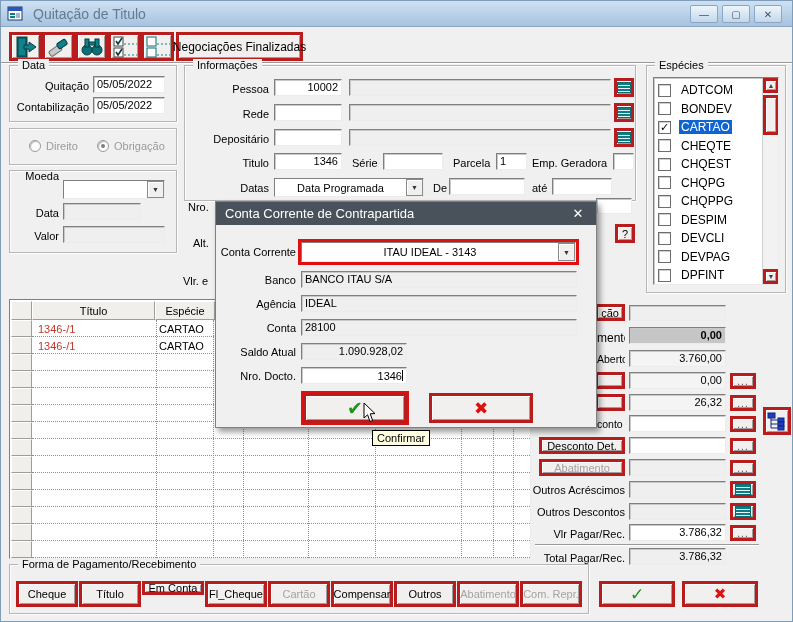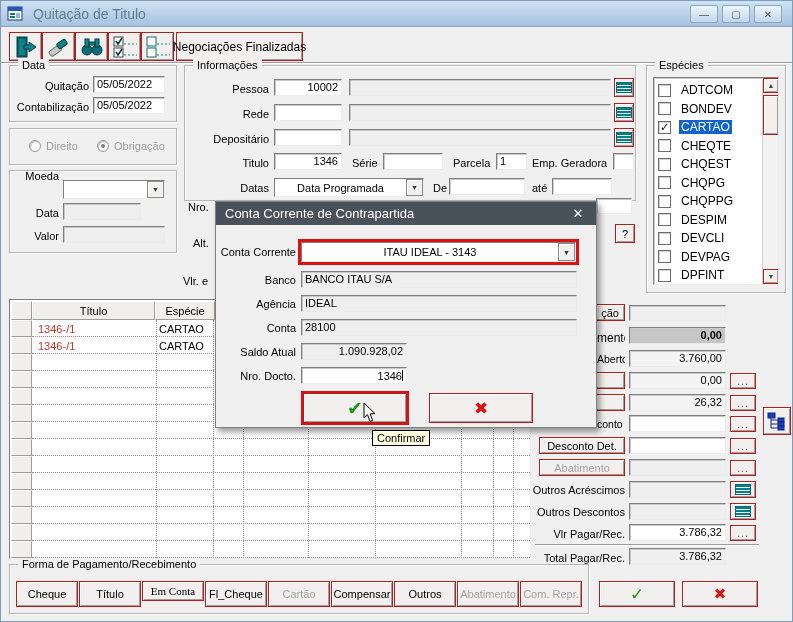--- a/index.html
+++ b/index.html
@@ -5,21 +5,21 @@
   html,body{margin:0;padding:0;background:#d8d8d8;}
   *{box-sizing:border-box;font-family:"Liberation Sans","DejaVu Sans",sans-serif;}
   #win{position:relative;width:793px;height:622px;background:#f0f0f0;border:1px solid #7f9db9;overflow:hidden;}
   .abs{position:absolute;}
   .lbl{font-size:11px;color:#000;white-space:nowrap;}
   .lbl-r{text-align:right;}
   .dis{color:#9b9b9b;}
   .sunken{background:#fff;border:1px solid;border-color:#7f7f7f #ececec #ececec #7f7f7f;box-shadow:inset 1px 1px 0 #c9c9c9;font-size:11px;padding:1px 3px;white-space:nowrap;overflow:hidden;}
   .gray{background:#efefef;}
   .num{text-align:right;}
-  .btn{background:#f1f0ee;border:1px solid #b91c1c;box-shadow:inset 1px 1px 0 #fff,inset -1px -1px 0 #9f9f9f;font-size:11px;text-align:center;color:#000;display:flex;align-items:center;justify-content:center;white-space:nowrap;cursor:default;}
+  .btn{background:#f1f0ee;border:3px solid #b91c1c;box-shadow:inset 1px 1px 0 #fff,inset -1px -1px 0 #9f9f9f;font-size:11px;text-align:center;color:#000;display:flex;align-items:center;justify-content:center;white-space:nowrap;cursor:default;}
   .btn.dis{color:#a3a3a3;}
   .group{border:1px solid #b6b6b6;box-shadow:inset 1px 1px 0 #fdfdfd,1px 1px 0 #fdfdfd;}
   .legend{position:absolute;top:-7px;left:8px;background:#f0f0f0;padding:0 4px;font-size:11px;white-space:nowrap;}
   
   #titlebar{left:0;top:0;width:791px;height:26px;background:linear-gradient(#cfe1f3,#a6c3e0);border-bottom:1px solid #8aa6c0;display:flex;align-items:center;}
   #title-text{font-size:14px;color:#607d8e;margin-left:6px;}
   .cap-btn{width:28px;height:18px;border:1px solid #8aa6c0;border-radius:2px;background:linear-gradient(#eef5fc,#c3d8ec);font-size:10px;color:#44505c;display:flex;align-items:center;justify-content:center;margin-left:3px;}
   
   .tbtn{top:31px;width:33px;height:29px;}
   
@@ -356,21 +356,21 @@
       <rect x="11" y="15" width="6" height="4" fill="#1b3fc4" stroke="#10257a"></rect>
     </svg>
   </div>
 
   <div class="group abs" style="left:8px;top:563px;width:580px;height:50px">
     <span class="legend">Forma de Pagamento/Recebimento</span>
   </div>
   <div id="forma-buttons">
       <div class="btn abs" style="left: 15px; top: 580px; width: 62px; height: 26px;">Cheque</div>
       <div class="btn abs" style="left: 78px; top: 580px; width: 62px; height: 26px;">Título</div>
-      <div class="btn abs" style="left: 141px; top: 580px; width: 62px; height: 20px; font-family: Liberation Serif, serif;">Em Conta</div>
+      <div class="btn abs" style="left: 141px; top: 580px; width: 62px; height: 14px;">Em Conta</div>
       <div class="btn abs" style="left: 204px; top: 580px; width: 62px; height: 26px;">Fl_Cheque</div>
       <div class="btn abs dis" style="left: 267px; top: 580px; width: 62px; height: 26px;">Cartão</div>
       <div class="btn abs" style="left: 330px; top: 580px; width: 62px; height: 26px;">Compensar</div>
       <div class="btn abs" style="left: 393px; top: 580px; width: 62px; height: 26px;">Outros</div>
       <div class="btn abs dis" style="left: 456px; top: 580px; width: 62px; height: 26px;">Abatimento</div>
       <div class="btn abs dis" style="left: 519px; top: 580px; width: 62px; height: 26px;">Com. Repr.</div>
     </div>
 
   <div class="btn abs" style="left:598px;top:580px;width:76px;height:26px;font-size:17px;font-weight:bold;color:#1a9718">✓</div>
   <div class="btn abs" style="left:681px;top:580px;width:76px;height:26px;font-size:15px;font-weight:bold;color:#dd1111">✖</div>

